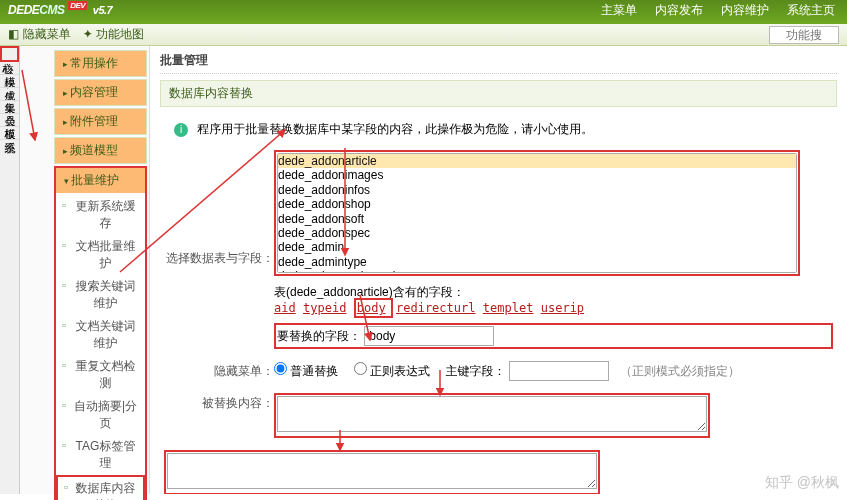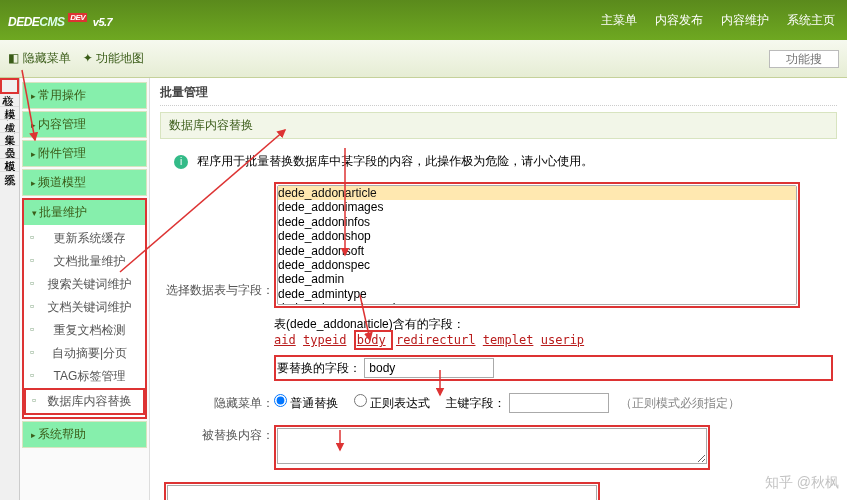--- a/index.html
+++ b/index.html
@@ -1,40 +1,40 @@
 <!DOCTYPE html>
 <html><head>
 <meta charset="utf-8">
 <style>
 * { margin: 0; padding: 0; box-sizing: border-box; font-family: "Microsoft YaHei", Arial, sans-serif; font-size: 12px; }
 body { background: #fff; width: 847px; height: 500px; overflow: hidden; position: relative; }
 
 
-.header { background: linear-gradient(#5a8a1c, #6ea821); height: 40px; display: flex; align-items: center; padding: 0 8px; color: #fff; }
+.header { background: linear-gradient(#5a8a1c, #6ea821); height: 24px; display: flex; align-items: flex-start; padding: 0 8px; color: #fff; }
 .logo { font-weight: bold; font-size: 15px; font-style: italic; letter-spacing: -0.5px; }
 .logo .ver { font-size: 11px; margin-left: 2px; }
 .logo .beta { background: #d33; font-size: 8px; padding: 0 2px; position: relative; top: -6px; }
 .hdr-right { margin-left: auto; display: flex; align-items: center; gap: 10px; font-size: 11px; }
 .hdr-right a { color: #fff; text-decoration: none; padding: 2px 4px; }
 
 
-.toolbar { background: linear-gradient(#f6f9ef, #e6edd4); height: 38px; border-bottom: 1px solid #c5d19a; display: flex; align-items: center; padding: 0 8px; gap: 12px; color: #4a6; }
+.toolbar { background: linear-gradient(#f6f9ef, #e6edd4); height: 22px; border-bottom: 1px solid #c5d19a; display: flex; align-items: center; padding: 0 8px; gap: 12px; color: #4a6; }
 .toolbar span { cursor: pointer; color: #3a5c18; }
 .toolbar .search-box { margin-left: auto; border: 1px solid #bbb; padding: 1px 16px; width: 70px; background: #fff; color: #999; font-size: 12px; }
 
 .main { display: flex; height: calc(500px - 52px); }
 
 
 .vnav { width: 20px; background: #f0f0f0; border-right: 1px solid #ccc; display: flex; flex-direction: column; }
 .vnav div { writing-mode: vertical-rl; text-orientation: upright; padding: 6px 2px; font-size: 11px; text-align: center; border-bottom: 1px solid #ddd; cursor: pointer; }
 .vnav .boxed { border: 2px solid #d33; }
 
 
 .sidemenu { width: 130px; background: #fafafa; border-right: 1px solid #ddd; padding: 4px 2px; }
-.sidemenu .grp { border: 1px solid #d8e4c0; margin-bottom: 2px; background: #86efac; }
+.sidemenu .grp { border: 1px solid #d8e4c0; margin-bottom: 2px; background: #fdba74; margin-left: 32px; }
 .sidemenu .grp-h { padding: 4px 8px; cursor: pointer; color: #3a5c18; }
 .sidemenu .grp-h::before { content: "▸ "; font-size: 9px; }
 .sidemenu .grp.open .grp-h::before { content: "▾ "; }
 .sidemenu .grp.boxed { border: 2px solid #d33; }
 .sidemenu ul { list-style: none; background: #fff; padding: 2px 0; text-align: center; }
 .sidemenu ul li { padding: 3px 6px 3px 16px; cursor: pointer; color: #555; position: relative; }
 .sidemenu ul li::before { content: "▫"; position: absolute; left: 6px; color: #8a8; }
 .sidemenu ul li.boxed { border: 2px solid #d33; }
 
 

